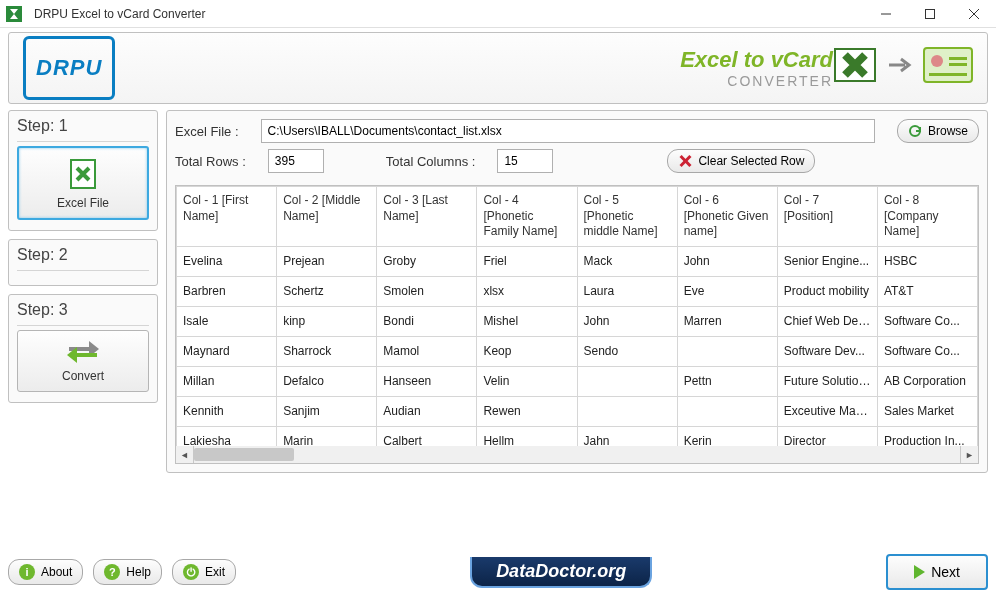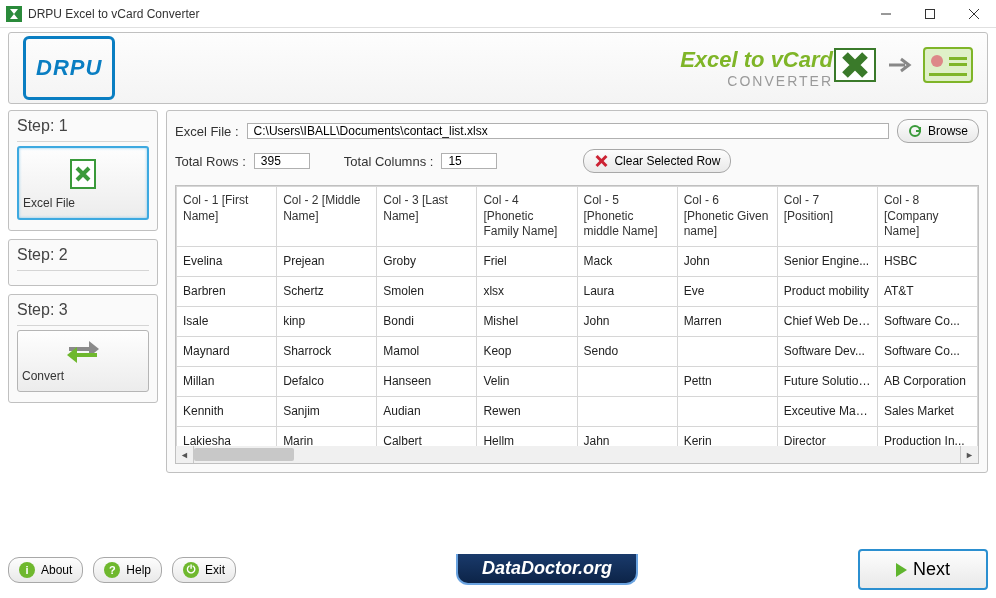--- a/index.html
+++ b/index.html
@@ -1,19 +1,19 @@
 <!DOCTYPE html>
 <html><head>
 <meta charset="utf-8">
 <style>
 * { box-sizing: border-box; margin: 0; padding: 0; font-family: 'Segoe UI', Tahoma, sans-serif; }
 body { width: 996px; height: 598px; background: #fff; overflow: hidden; }
 
 
-.titlebar { height: 28px; background: #fff; display: flex; align-items: center; padding: 0 0 0 6px; border-bottom: 1px solid #e0e0e0; }
+.titlebar { height: 28px; background: #fff; display: flex; align-items: center; padding: 0 0 0 6px; border-bottom: 1px solid #e0e0e0; gap: 6px; }
 .titlebar-icon { width: 16px; height: 16px; margin-right: 6px; }
 .titlebar-title { font-size: 12px; color: #333; flex: 1; }
 .win-btns { display: flex; }
 .win-btn { width: 44px; height: 28px; display: flex; align-items: center; justify-content: center; cursor: pointer; }
 .win-btn svg { width: 10px; height: 10px; }
 
 
 .banner { height: 72px; margin: 4px 8px 0 8px; border: 1px solid #c0c0c0; border-radius: 3px; background: linear-gradient(#fdfdfd, #f4f4f4); display: flex; align-items: center; padding: 0 14px; position: relative; }
 .logo-box { border: 3px solid #0a7ec2; border-radius: 6px; padding: 16px 10px; color: #0a7ec2; font-weight: 900; font-size: 22px; letter-spacing: 1px; font-style: italic; }
 .banner-title { margin-left: auto; text-align: right; margin-right: 140px; }
@@ -22,50 +22,50 @@
 .banner-icons { position: absolute; right: 14px; top: 8px; display: flex; align-items: center; gap: 8px; }
 
 
 .main { display: flex; padding: 6px 8px 0 8px; gap: 8px; }
 .sidebar { width: 150px; }
 .content { flex: 1; border: 1px solid #c0c0c0; border-radius: 3px; background: #fafafa; padding: 8px; }
 
 
 .step-group { border: 1px solid #c0c0c0; border-radius: 3px; background: #fafafa; padding: 6px 8px 10px 8px; margin-bottom: 8px; }
 .step-label { font-size: 16px; color: #444; margin-bottom: 6px; }
-.step-btn { width: 100%; border: 1px solid #b5b5b5; border-radius: 3px; background: linear-gradient(#fefefe,#ececec); padding: 8px 4px; text-align: left; cursor: pointer; font-size: 12px; color: #333; }
+.step-btn { width: 100%; border: 1px solid #b5b5b5; border-radius: 3px; background: linear-gradient(#fefefe,#ececec); padding: 8px 4px; text-align: center; cursor: pointer; font-size: 12px; color: #333; }
 .step-btn.selected { border: 2px solid #3da9e0; box-shadow: inset 0 0 3px #7fc7ea; }
 .step-btn svg, .step-btn .icon-box { display: block; margin: 0 auto 4px auto; }
 hr.sep { border: none; border-top: 1px solid #d5d5d5; margin: 4px 0; }
 
 
-.form-row { display: flex; align-items: center; gap: 8px; margin-bottom: 6px; font-size: 13px; }
+.form-row { display: flex; align-items: center; gap: 22px; margin-bottom: 6px; font-size: 13px; }
 .form-label { color: #333; }
-.text-input { border: 1px solid #b0b0b0; background: #fff; padding: 3px 6px; font-size: 12px; height: 16px; }
+.text-input { border: 1px solid #b0b0b0; background: #fff; padding: 3px 6px; font-size: 12px; height: 24px; }
 .path-input { flex: 1; }
 .small-input { width: 56px; }
 .btn { border: 1px solid #a8a8a8; border-radius: 11px; background: linear-gradient(#fdfdfd,#e9e9e9); padding: 4px 10px; font-size: 12px; cursor: pointer; display: inline-flex; align-items: center; gap: 6px; }
 
 
 .table-wrap { border: 1px solid #c0c0c0; background: #fff; height: 279px; overflow: hidden; position: relative; margin-top: 12px; }
 .grid-inner { width: 100%; overflow: hidden; }
 table { border-collapse: collapse; width: 100%; table-layout: fixed; }
 th, td { border: 1px solid #d6d6d6; font-size: 12px; padding: 6px 6px; text-align: left; white-space: nowrap; overflow: hidden; text-overflow: ellipsis; }
 th { background: #fff; font-weight: normal; color: #333; height: 42px; vertical-align: top; line-height: 1.3; white-space: normal; }
 td { height: 30px; color: #222; }
 .hscroll { position: absolute; left: 0; right: 0; bottom: 0; height: 17px; background: #f0f0f0; display: flex; align-items: center; }
 .hscroll-track { flex: 1; height: 17px; background: #f0f0f0; position: relative; border-left: 1px solid #c8c8c8; border-right: 1px solid #c8c8c8; }
 .hscroll-thumb { position: absolute; left: 0; top: 2px; bottom: 2px; width: 100px; background: #c8c8c8; border-radius: 2px; }
 .hscroll-btn { width: 17px; height: 17px; display: flex; align-items: center; justify-content: center; background: #f0f0f0; font-size: 9px; color: #555; }
 
 
 .footer { position: absolute; left: 8px; right: 8px; bottom: 8px; display: flex; align-items: center; gap: 10px; }
 .footer .spacer { flex: 1; }
 .footer-badge { background: linear-gradient(#1a3a6b,#0c2448); color: #fff; font-weight: bold; font-size: 18px; font-style: italic; padding: 4px 24px; border-radius: 0 0 12px 12px; border: 2px solid #6aa3e0; border-top: none; }
-.next-btn { border: 2px solid #2b8fd0; border-radius: 4px; padding: 8px 36px; font-size: 18px; }
+.next-btn { border: 2px solid #2b8fd0; border-radius: 4px; padding: 8px 26px; font-size: 14px; }
 
 
 .circle-i { width: 16px; height: 16px; border-radius: 50%; background: #6fb82e; display: inline-flex; align-items: center; justify-content: center; color: #fff; font-size: 11px; font-weight: bold; }
 .red-x { width: 14px; height: 14px; position: relative; display: inline-block; }
 .red-x::before, .red-x::after { content: ''; position: absolute; left: 6px; top: 0; width: 3px; height: 14px; background: #c23; }
 .red-x::before { transform: rotate(45deg); }
 .red-x::after { transform: rotate(-45deg); }
 .play-tri { width: 0; height: 0; border-top: 7px solid transparent; border-bottom: 7px solid transparent; border-left: 11px solid #5fb52e; display: inline-block; }
 </style>
 </head>

